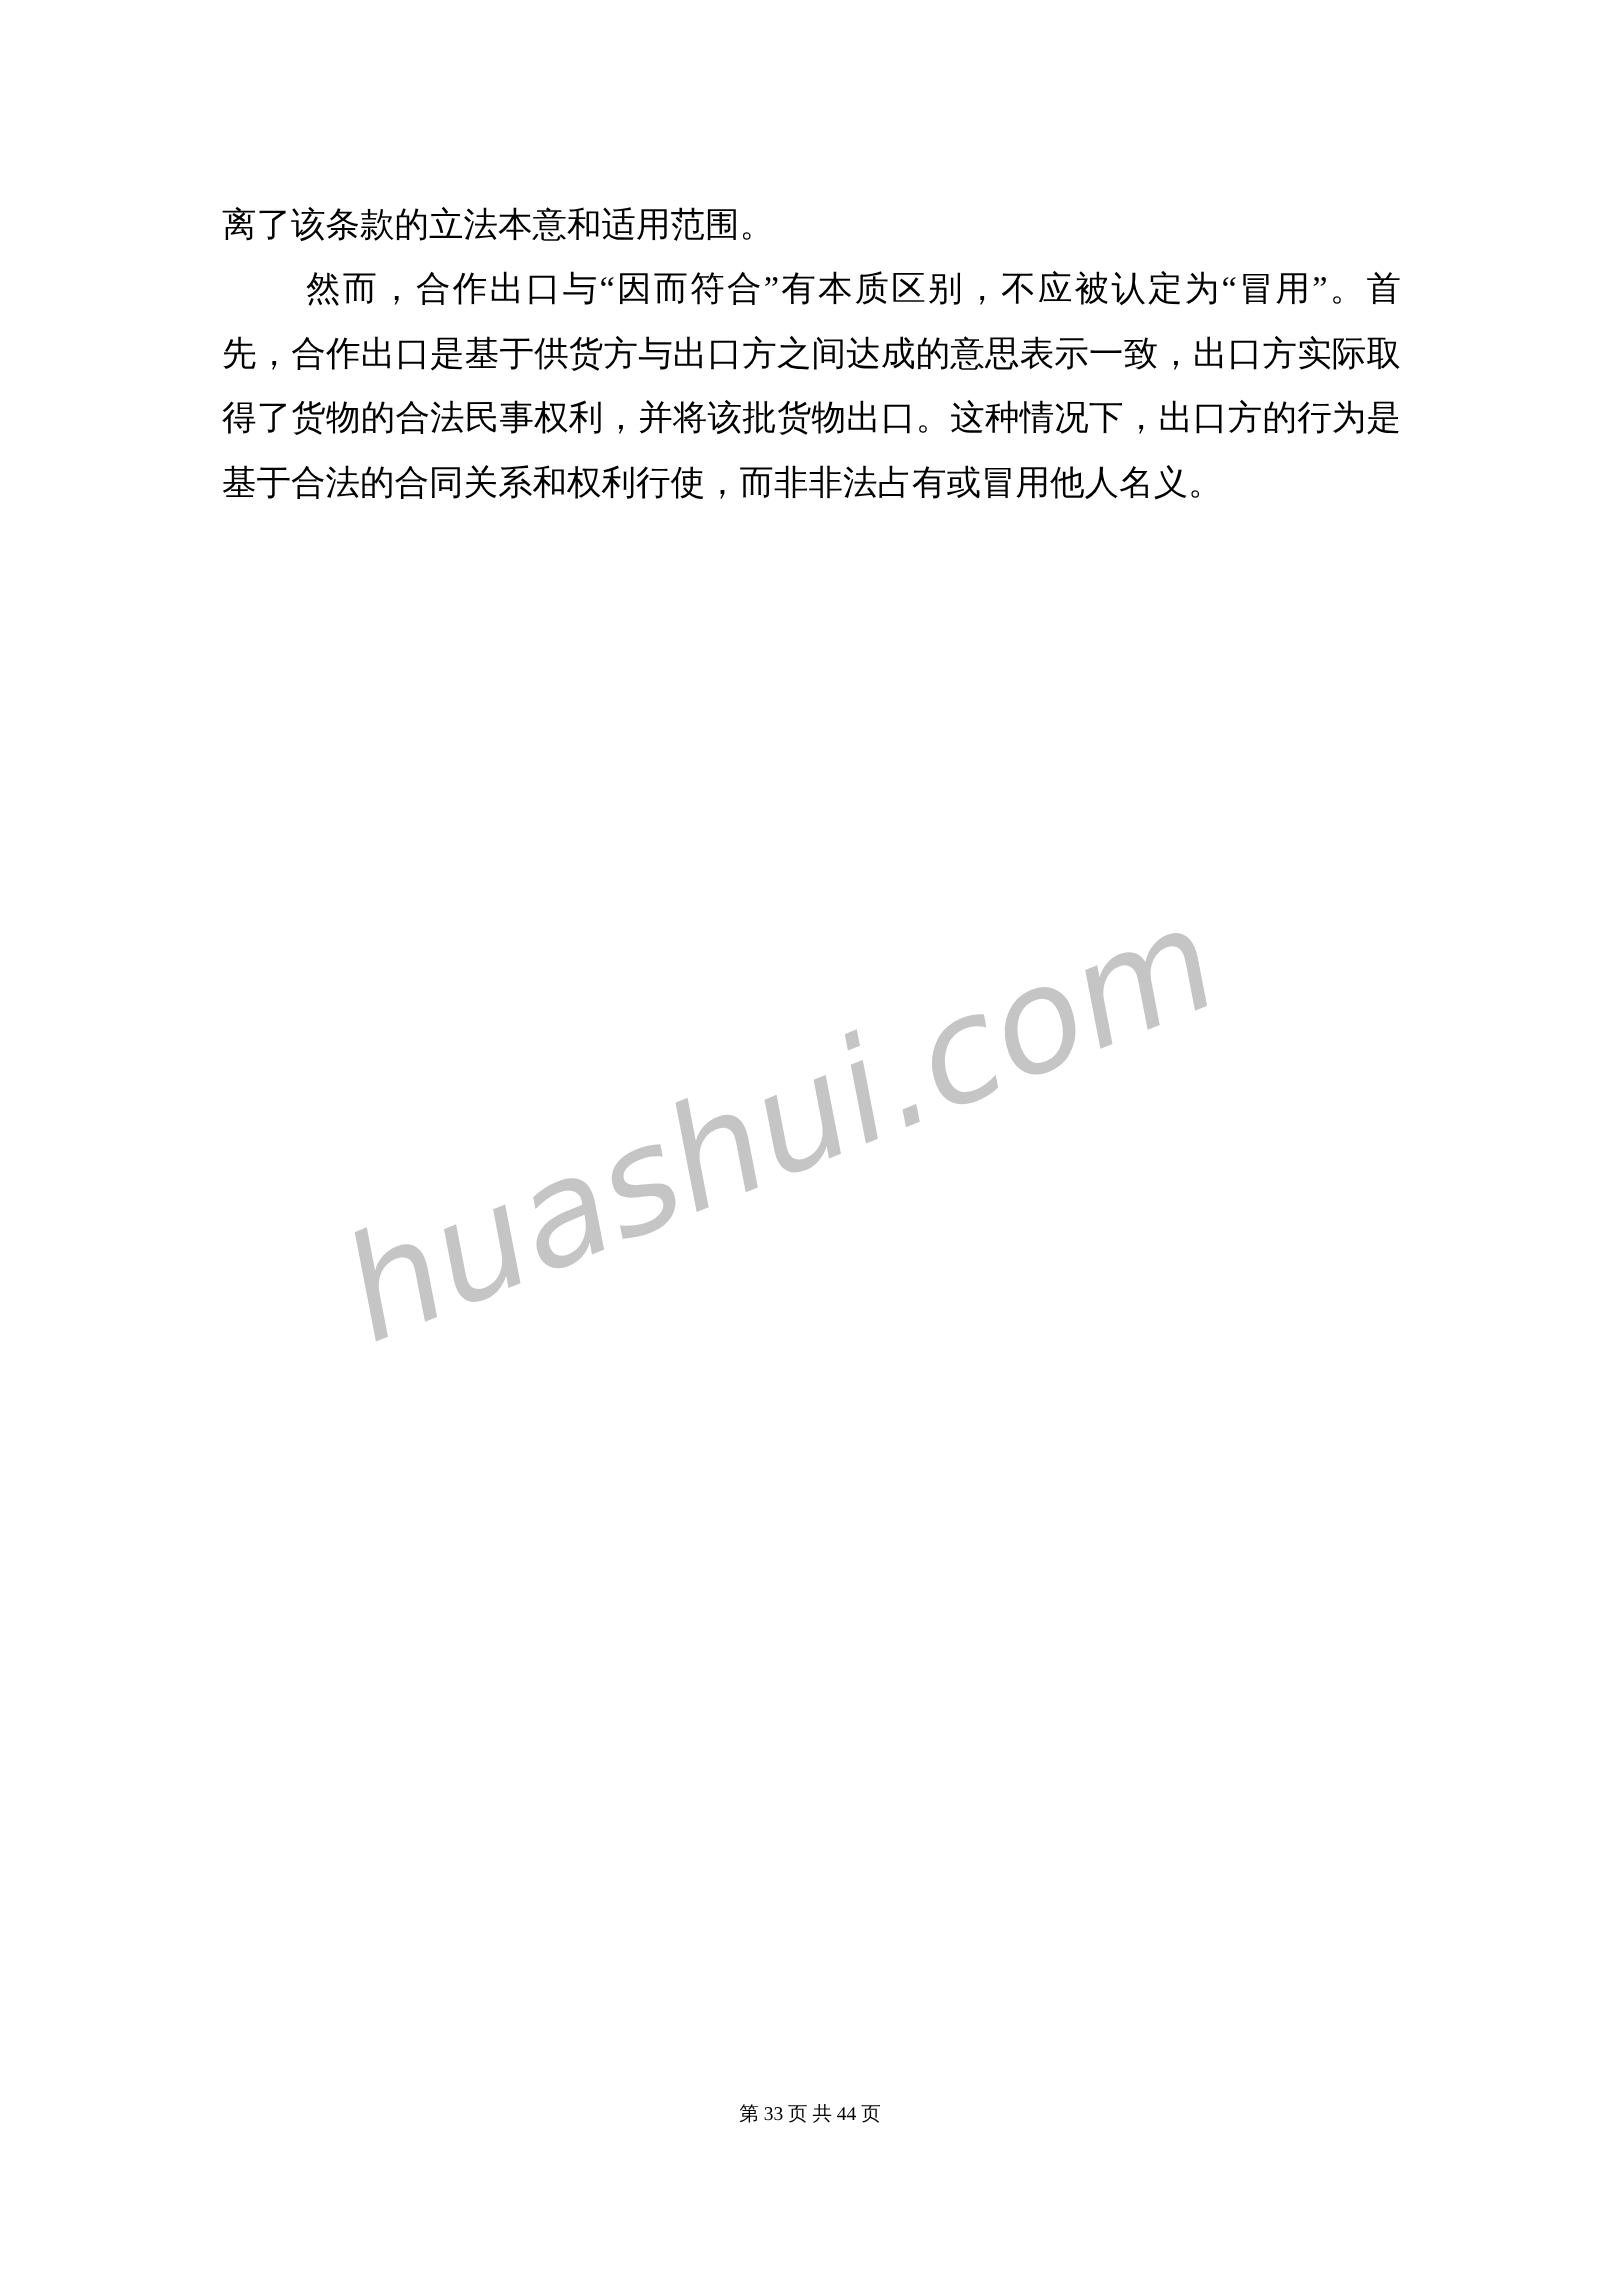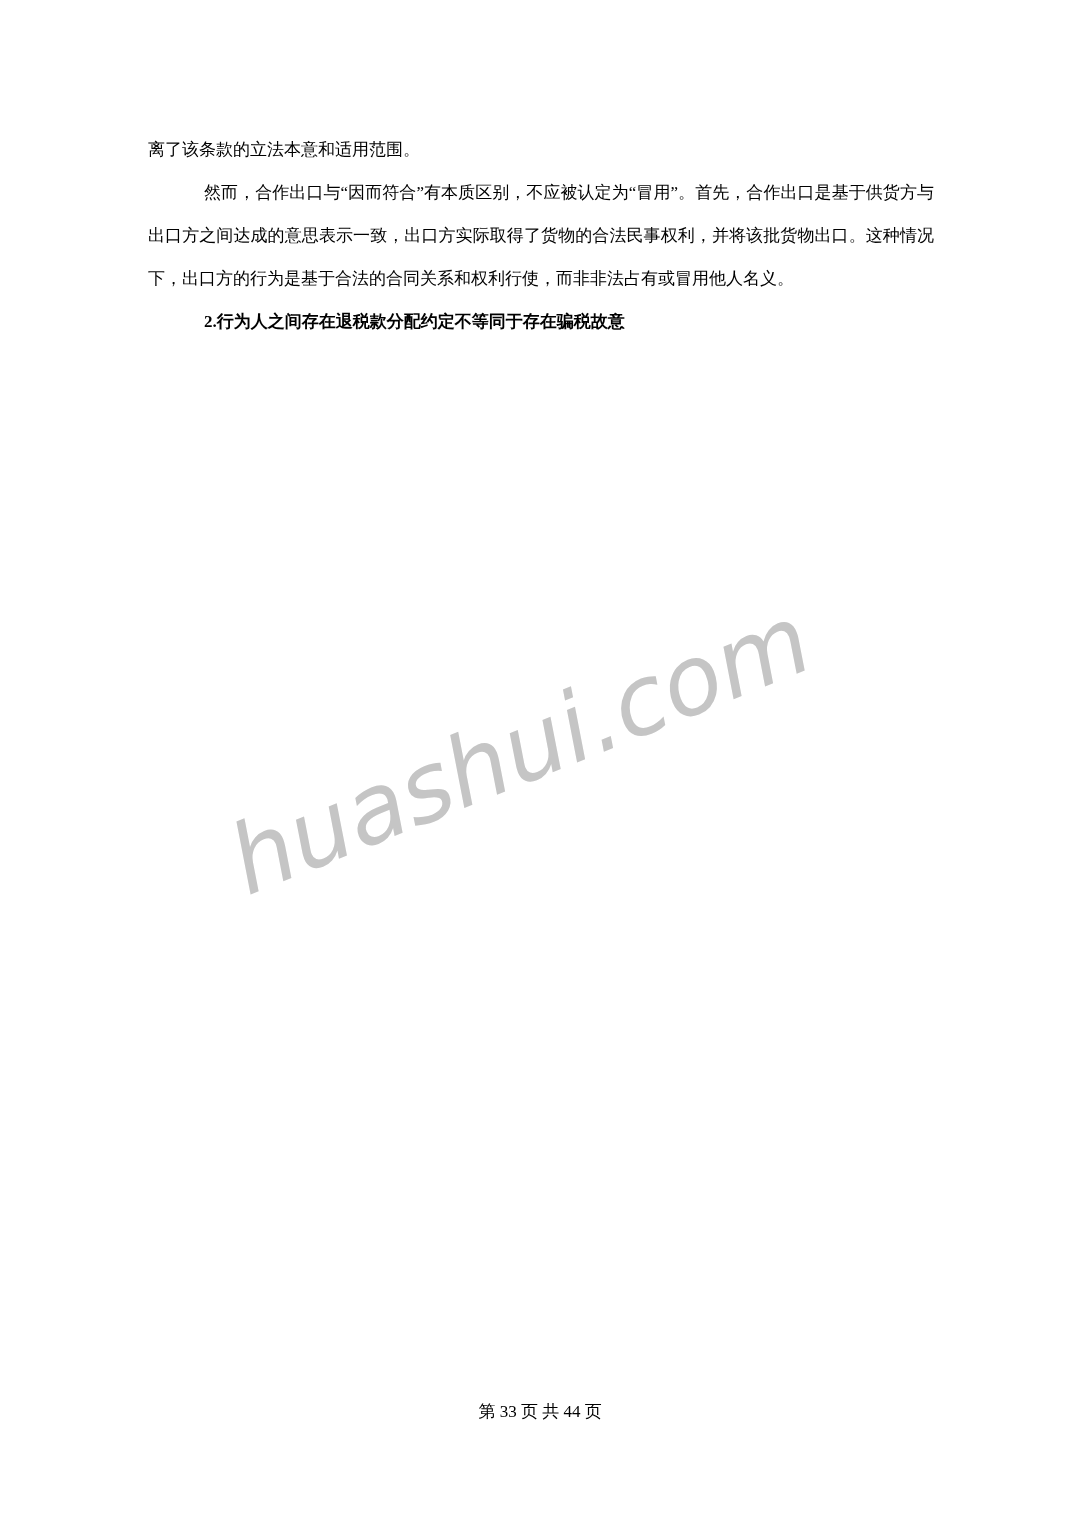--- a/index.html
+++ b/index.html
@@ -36,21 +36,21 @@
     white-space: nowrap;
     z-index: 0;
     user-select: none;
   }
   .content {
     position: absolute;
     left: 148px;
     top: 128px;
     width: 786px;
     z-index: 1;
-    font-size: 17px;
+    font-size: 23px;
     line-height: 43.1px;
     text-align: justify;
     text-justify: inter-ideograph;
   }
   .para {
     margin: 0;
     padding: 0;
     text-indent: 56px;
   }
   .para.no-indent {
@@ -58,37 +58,36 @@
   }
   .para.heading {
     font-weight: bold;
   }
   .footer {
     position: absolute;
     left: 0;
     top: 1400px;
     width: 1080px;
     text-align: center;
-    font-size: 17px;
+    font-size: 13px;
     z-index: 1;
     color: #000000;
   }
 </style>
 </head>
 <body>
 
 <div class="page">
 
   <div class="watermark">
     <span>huashui.com</span>
   </div>
 
   <div class="content">
     <p class="para no-indent">离了该条款的立法本意和适用范围。</p>
     <p class="para">然而，合作出口与“因而符合”有本质区别，不应被认定为“冒用”。首先，合作出口是基于供货方与出口方之间达成的意思表示一致，出口方实际取得了货物的合法民事权利，并将该批货物出口。这种情况下，出口方的行为是基于合法的合同关系和权利行使，而非非法占有或冒用他人名义。</p>
-    <p class="para heading">2.行为人之间存在退税款分配约定不等同于存在骗税故意</p>
   </div>
 
   <div class="footer">
     <span>第 33 页 共 44 页</span>
   </div>
 
 </div>
 
 </body></html>

